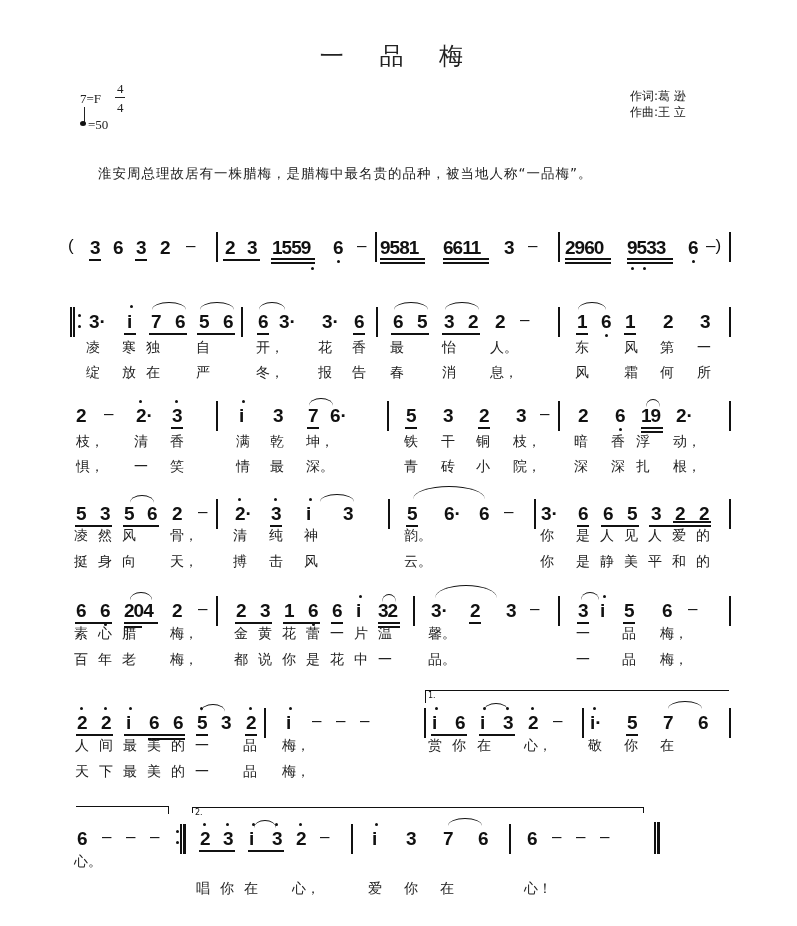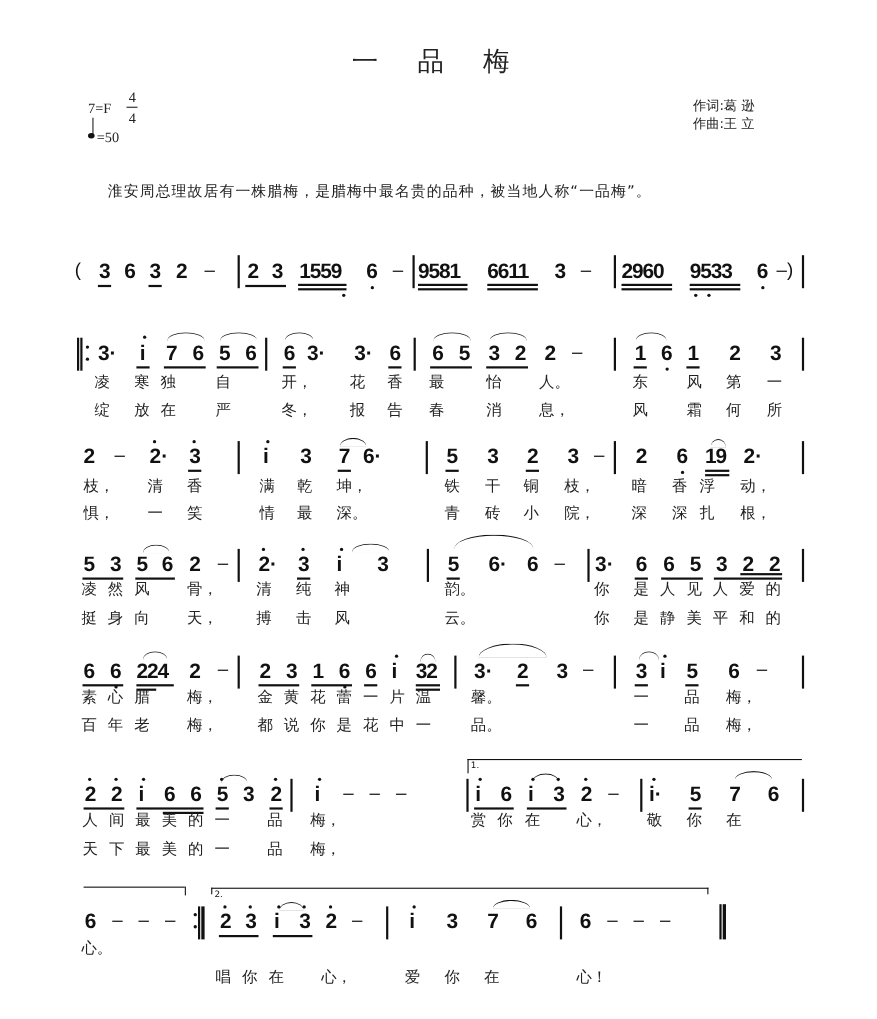--- a/index.html
+++ b/index.html
@@ -312,21 +312,21 @@
   <span class="ly" style="left:648px;top:553px;">平</span>
   <span class="ly" style="left:672px;top:553px;">和</span>
   <span class="ly" style="left:696px;top:553px;">的</span>
 </div>
 
 <div>
   <span class="n" style="left:76px;top:601px;">6</span>
   <span class="n" style="left:100px;top:601px;">6</span>
   <div class="dot" style="left:104px;top:623px;"></div>
   <div class="ul" style="left:75px;top:622px;width:37px;"></div>
-  <span class="n" style="left:124px;top:601px;letter-spacing:-1px;">224</span>
+  <span class="n" style="left:124px;top:601px;letter-spacing:-1px;">204</span>
   <div class="ul" style="left:124px;top:622px;width:34px;"></div>
   <div class="ul" style="left:124px;top:626px;width:18px;"></div>
   <div class="slur" style="left:130px;top:592px;width:22px;"></div>
   <span class="n" style="left:172px;top:601px;">2</span>
   <span class="dash" style="left:198px;top:599px;">–</span>
   <div class="bar" style="left:216px;top:596px;height:30px;"></div>
 
   <span class="n" style="left:236px;top:601px;">2</span>
   <span class="n" style="left:260px;top:601px;">3</span>
   <div class="ul" style="left:235px;top:622px;width:37px;"></div>

